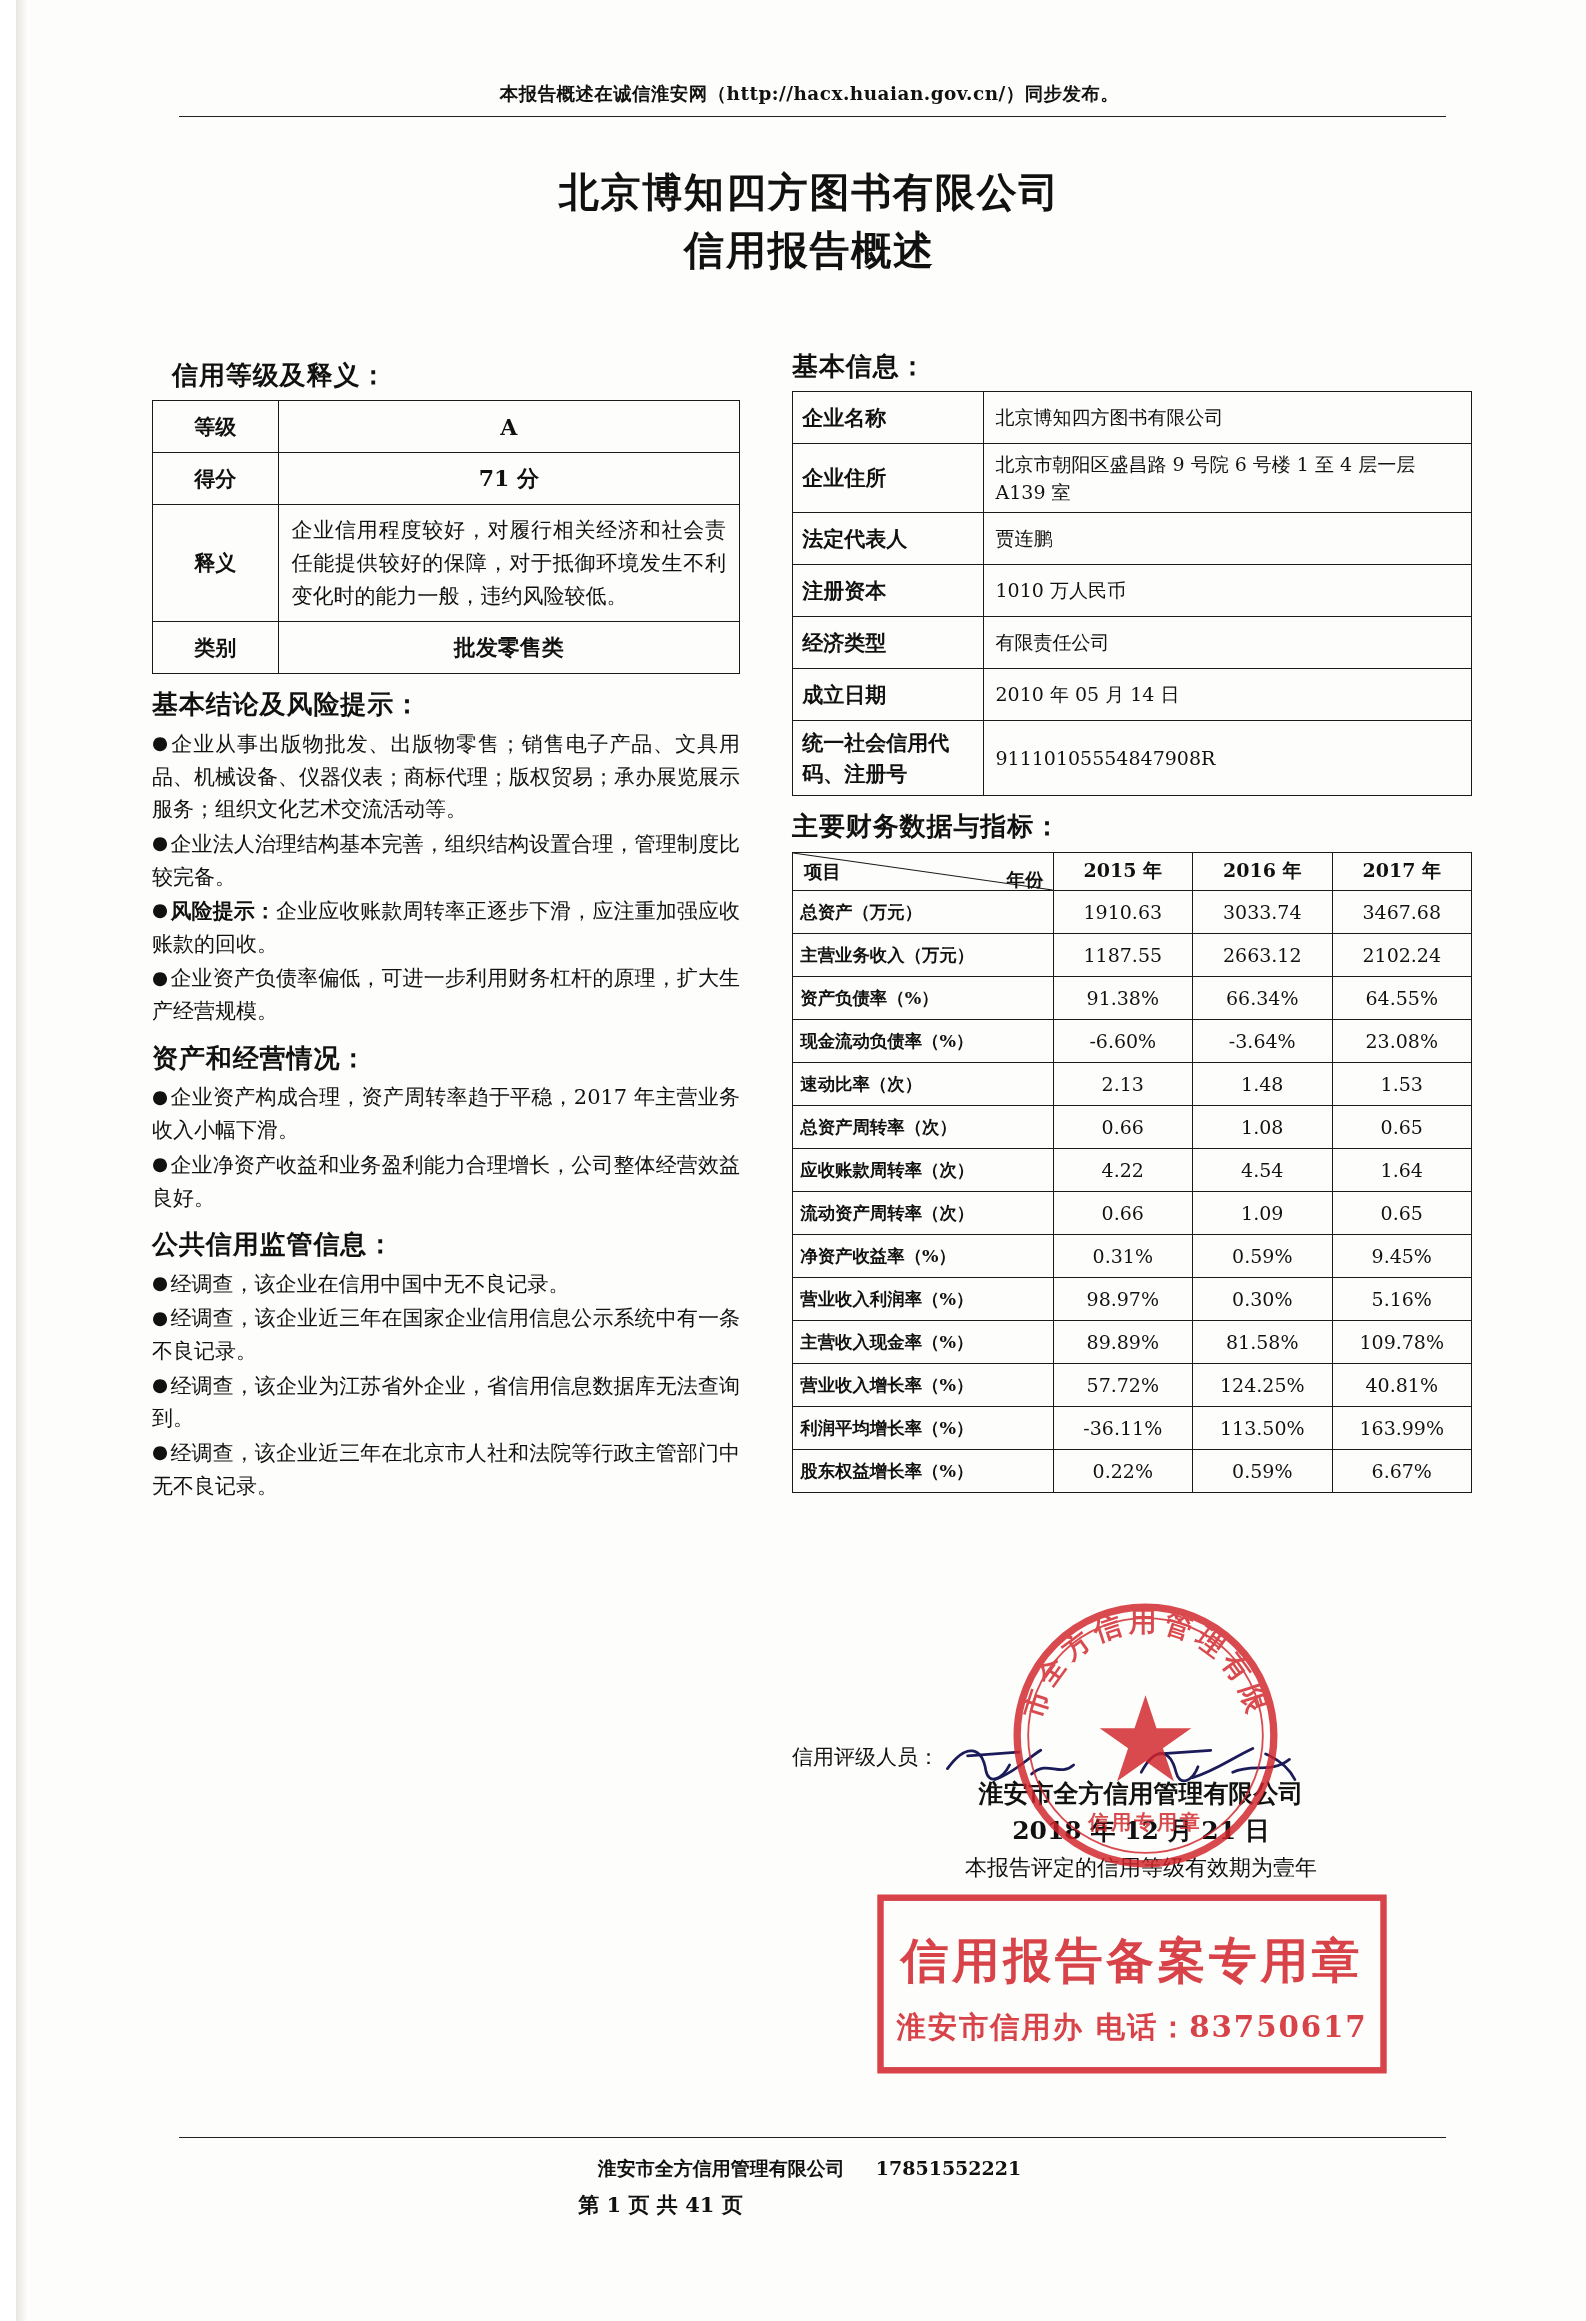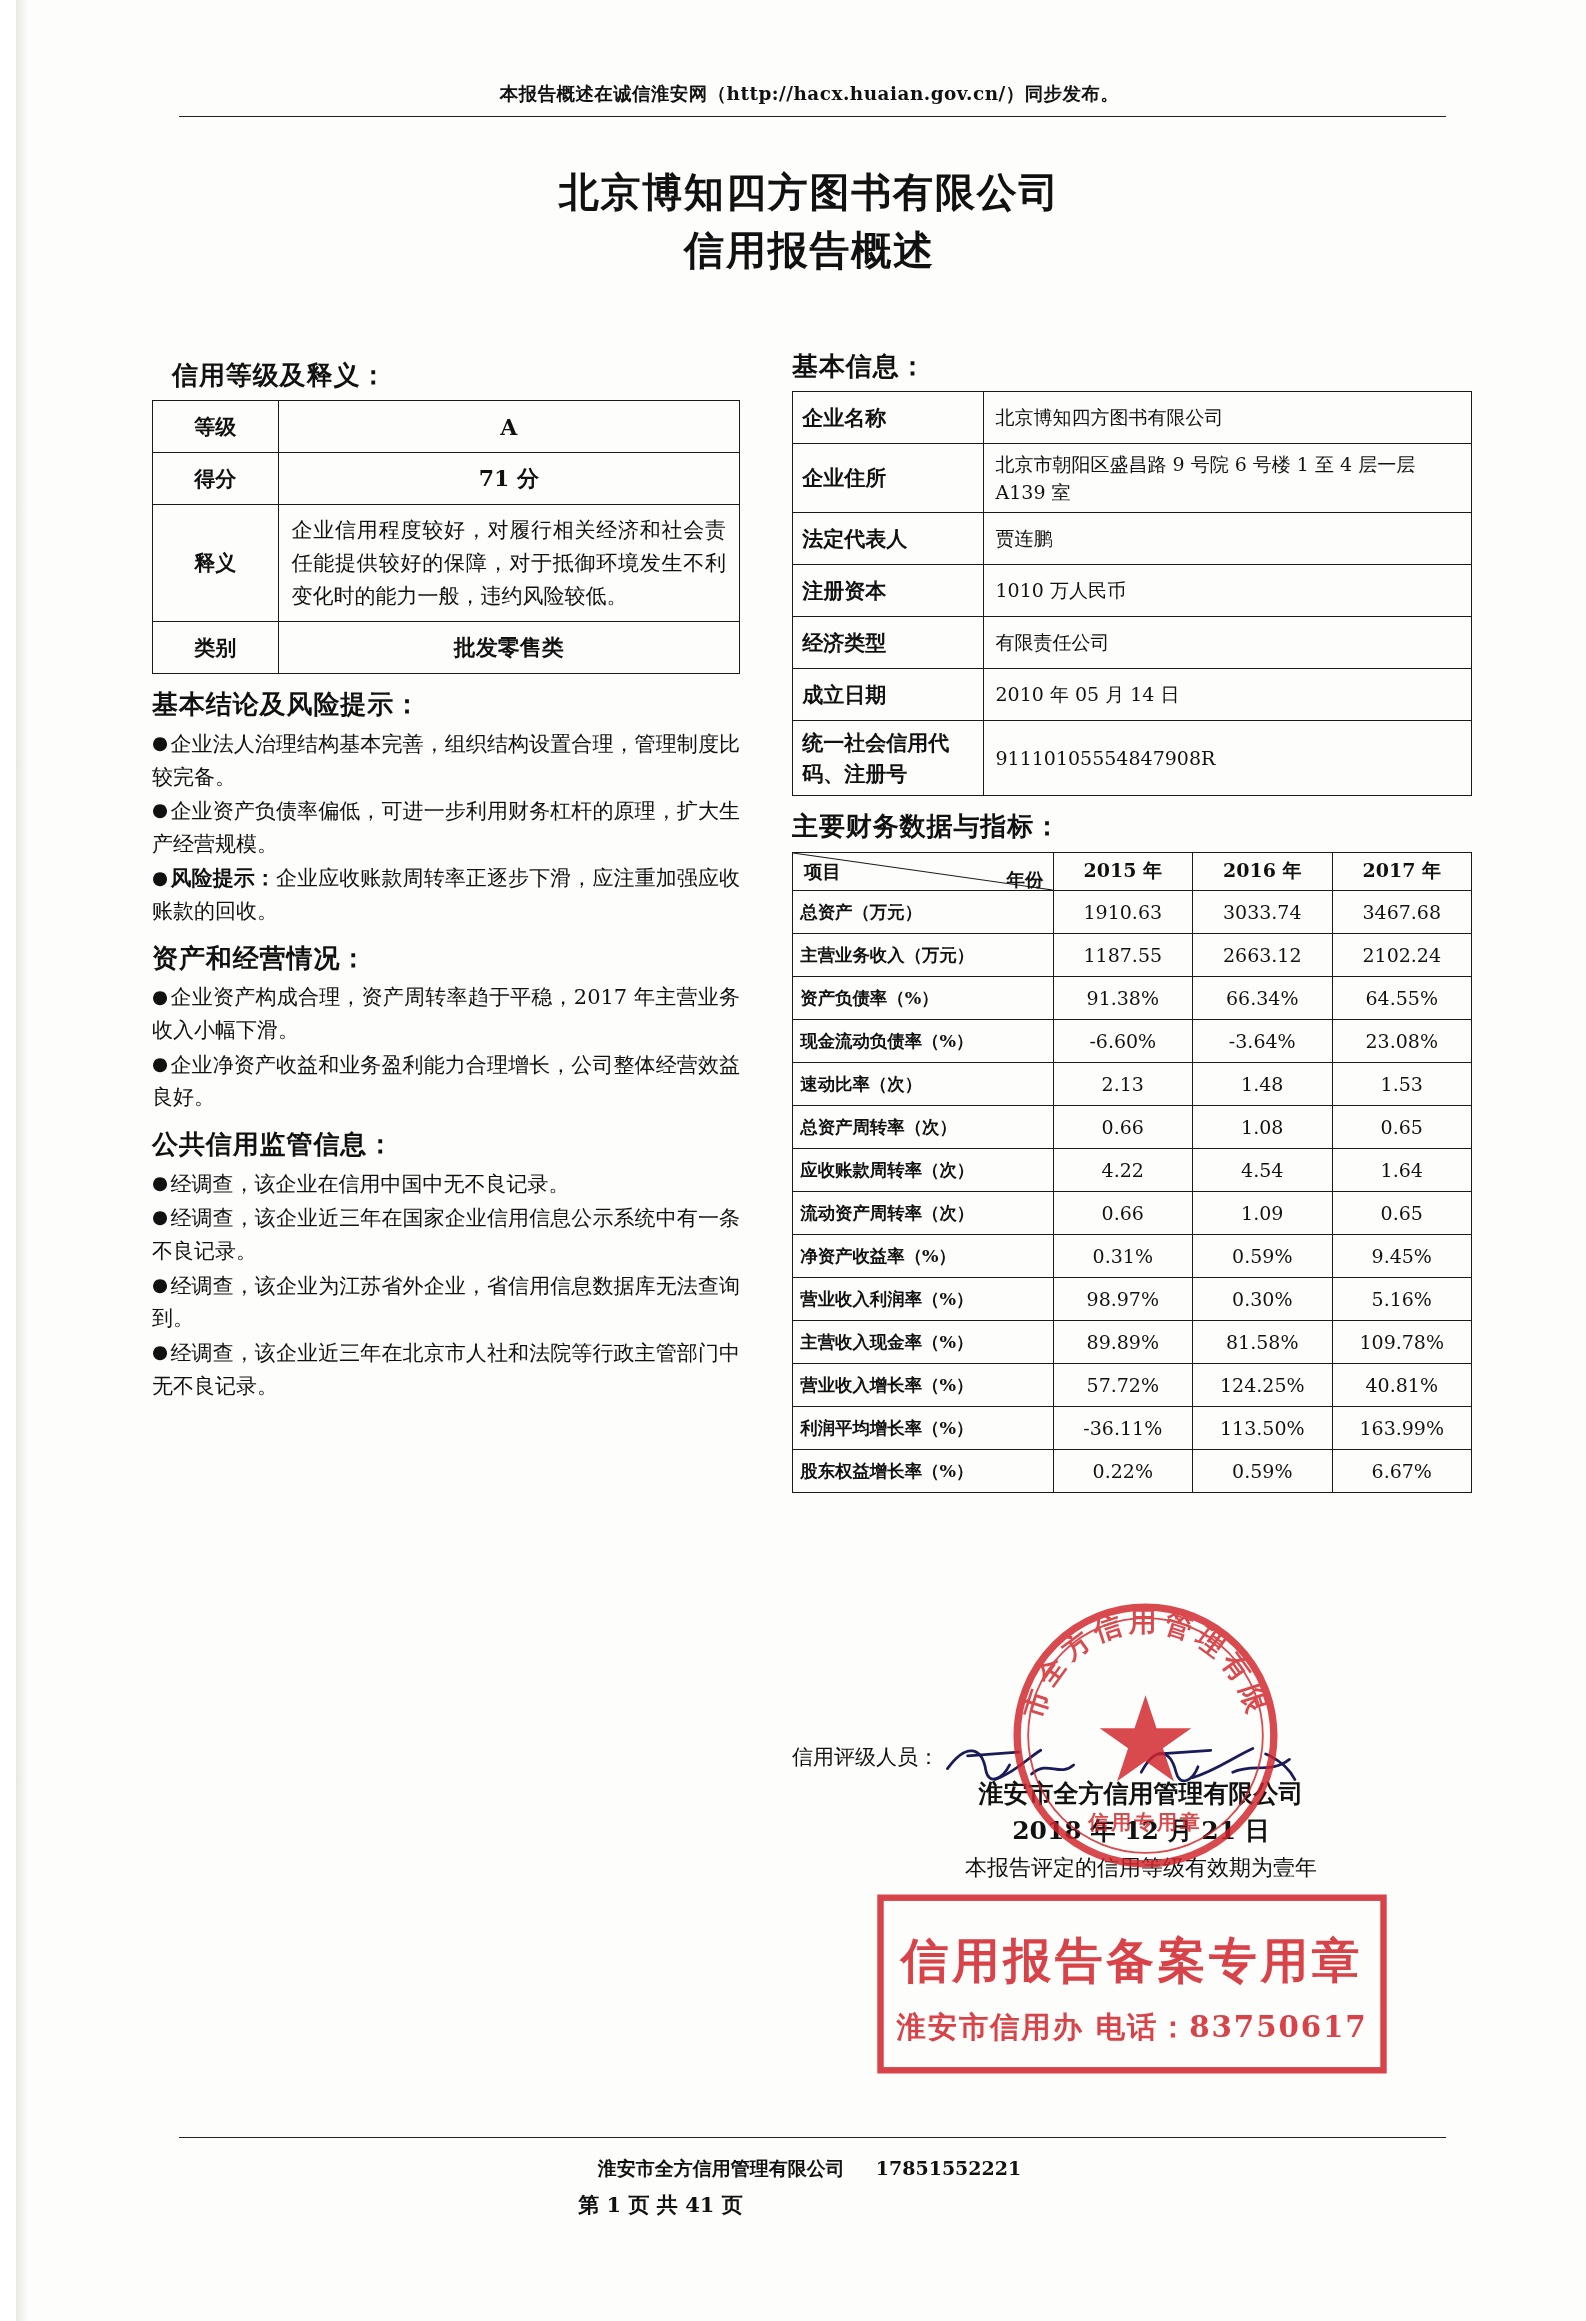--- a/index.html
+++ b/index.html
@@ -314,23 +314,24 @@
       <tr>
         <td class="lab">类别</td>
         <td class="val-big">批发零售类</td>
       </tr>
     </tbody>
       </table>
 
     <div class="blk">
       <h3 class="sec-head">基本结论及风险提示：</h3>
       <ul class="bul">
+        <li><span class="dot">●</span><span class="txt indent-first">企业从事出版物批发、出版物零售；销售电子产品、文具用品、机械设备、仪器仪表；商标代理；版权贸易；承办展览展示服务；组织文化艺术交流活动等。</span></li>
         <li><span class="dot">●</span><span class="txt indent-first">企业法人治理结构基本完善，组织结构设置合理，管理制度比较完备。</span></li>
+        <li><span class="dot">●</span><span class="txt indent-first"><span class="lead">风险提示：</span><span>企业应收账款周转率正逐步下滑，应注重加强应收账款的回收。</span></span></li>
         <li><span class="dot">●</span><span class="txt indent-first">企业资产负债率偏低，可进一步利用财务杠杆的原理，扩大生产经营规模。</span></li>
-        <li><span class="dot">●</span><span class="txt indent-first"><span class="lead">风险提示：</span><span>企业应收账款周转率正逐步下滑，应注重加强应收账款的回收。</span></span></li>
       </ul>
     </div>
 
     <div class="blk">
       <h3 class="sec-head">资产和经营情况：</h3>
       <ul class="bul">
         <li><span class="dot">●</span><span class="txt indent-first">企业资产构成合理，资产周转率趋于平稳，2017 年主营业务收入小幅下滑。</span></li>
         <li><span class="dot">●</span><span class="txt indent-first">企业净资产收益和业务盈利能力合理增长，公司整体经营效益良好。</span></li>
       </ul>
     </div>

